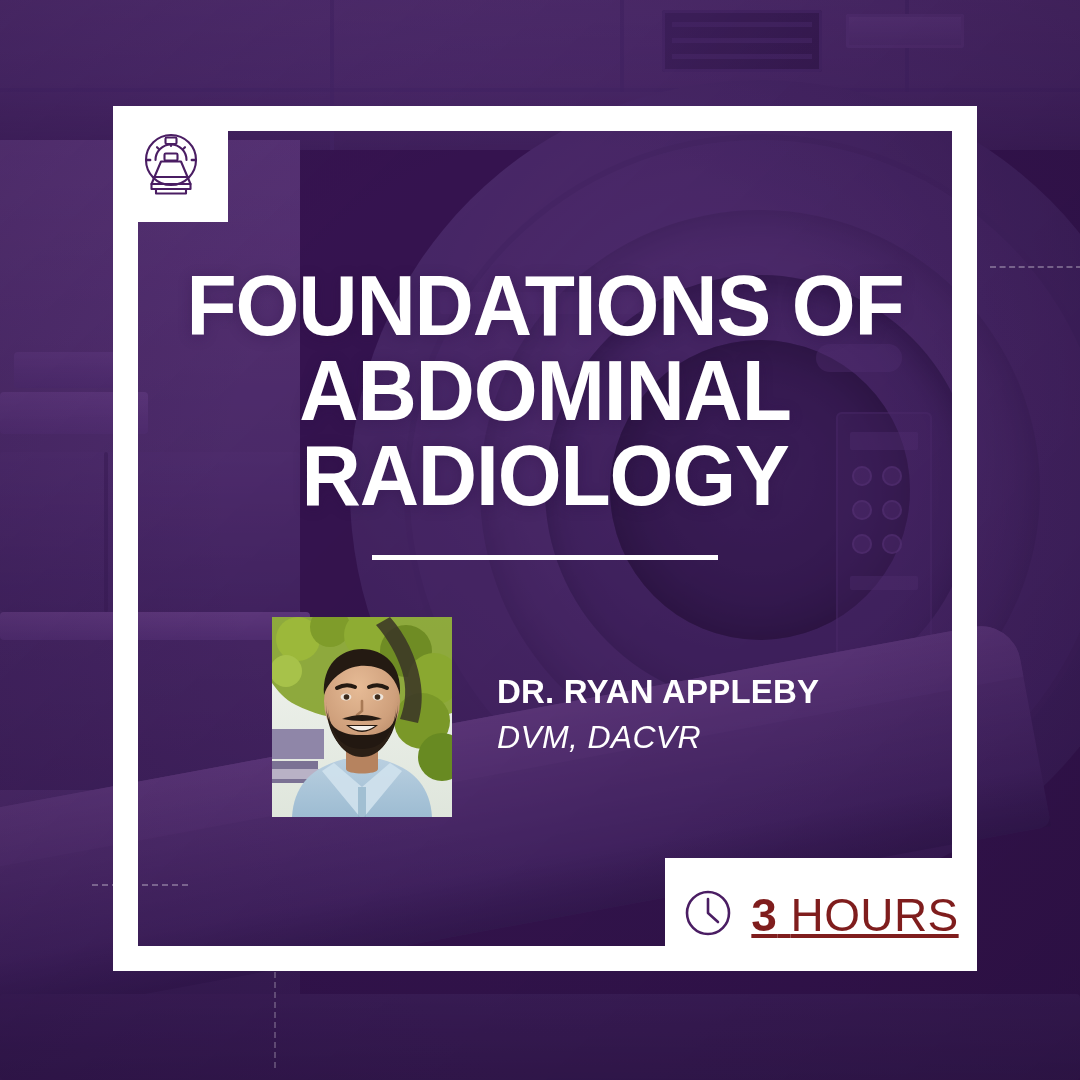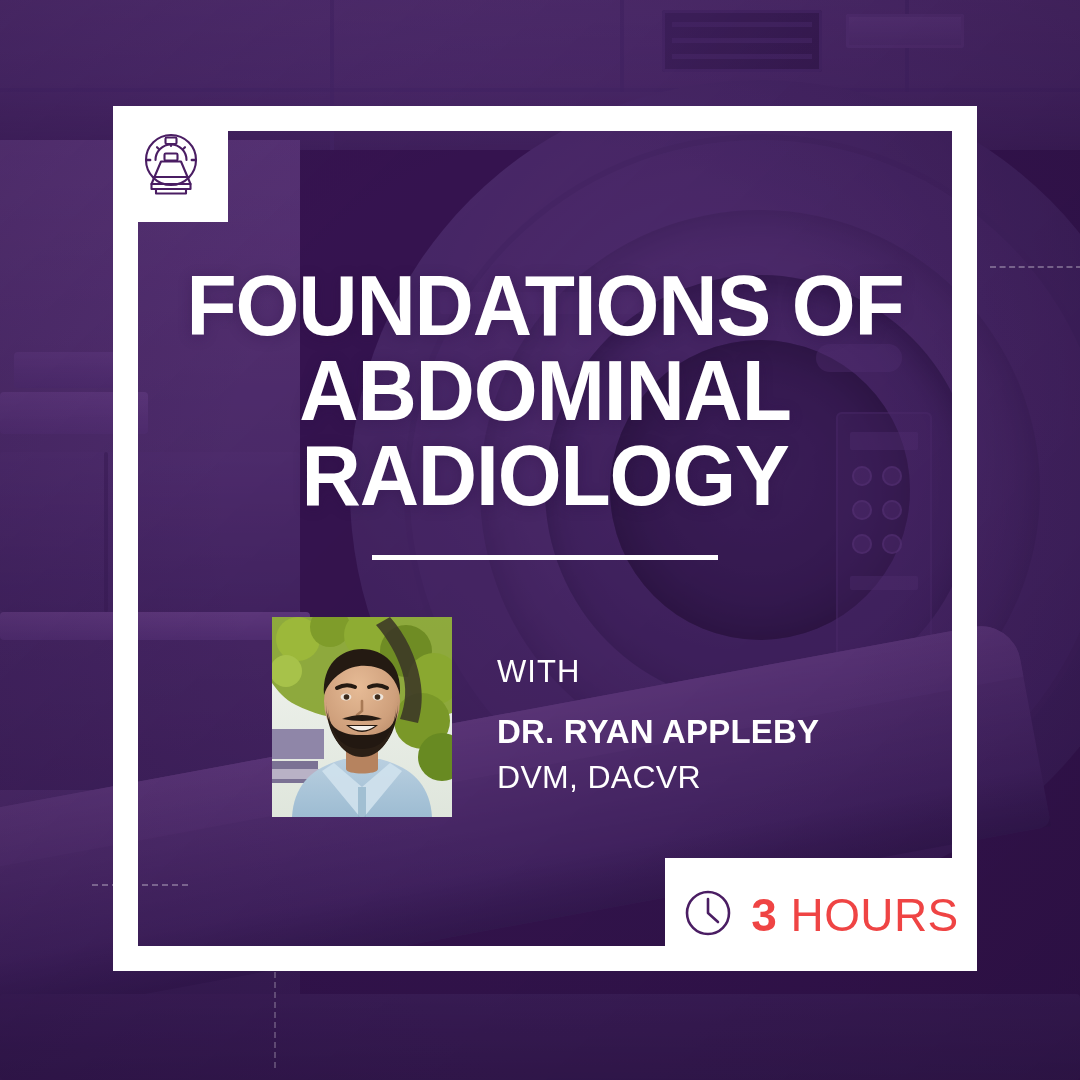--- a/index.html
+++ b/index.html
@@ -167,22 +167,22 @@
 
   
   .hours-badge {
     position:absolute; left:665px; top:858px;
     width:312px; height:113px;
     background:#ffffff;
     display:flex; align-items:center; justify-content:center;
     gap:18px;
   }
   .hours-text {
-    font-size:46px; color:#ef4444; letter-spacing:.4px;
-    white-space:nowrap; line-height:1;
+    font-size:46px; color:#7f1d1d; letter-spacing:.4px;
+    white-space:nowrap; line-height:1;text-decoration:underline;
   }
   .hours-text b { font-weight:700; }
   .hours-text span { font-weight:400; }
   .clock-icon { display:block; flex:0 0 auto; }
 
   
   .content {
     position:absolute; left:138px; top:131px;
     width:814px; height:815px;
   }
@@ -223,21 +223,21 @@
   }
   .pres-with {
     font-size:31px; font-weight:400; letter-spacing:1.1px;
     line-height:1.28;
   }
   .pres-name {
     font-size:33px; font-weight:700; letter-spacing:.2px;
     line-height:1.30; margin-top:19px;
   }
   .pres-cred {
-    font-size:32px; font-weight:400; letter-spacing:.3px;
+    font-size:32px; font-weight:400; font-style:italic; letter-spacing:.3px;
     line-height:1.30; margin-top:3px;
   }
 </style>
 </head>
 <body>
 
 <div id="poster">
 
   <div class="bg-root">
     <div class="bg-photo">
@@ -401,21 +401,20 @@
           <path d="M90 84v10l-5 4" stroke="#a87a55" stroke-width="2.6" fill="none" stroke-linecap="round"></path>
 
           <path d="M74 108q16 14 32 0z" fill="#22160e"></path>
           <path d="M77 109q13 9 26 0z" fill="#f4f0ea"></path>
 
           <path d="M70 102q20-8 40 0-20 4-40 0z" fill="#241a12"></path>
         </svg>
       </div>
 
       <div class="pres-text">
-        <div class="pres-with">WITH</div>
         <div class="pres-name">DR. RYAN APPLEBY</div>
         <div class="pres-cred">DVM, DACVR</div>
       </div>
 
     </div>
   </div>
 
   <div class="hours-badge">
     <span class="clock-icon">
       <svg width="50" height="50" viewBox="0 0 50 50" fill="none" stroke="#4A1D63" stroke-width="2.6" stroke-linecap="round" stroke-linejoin="round">

